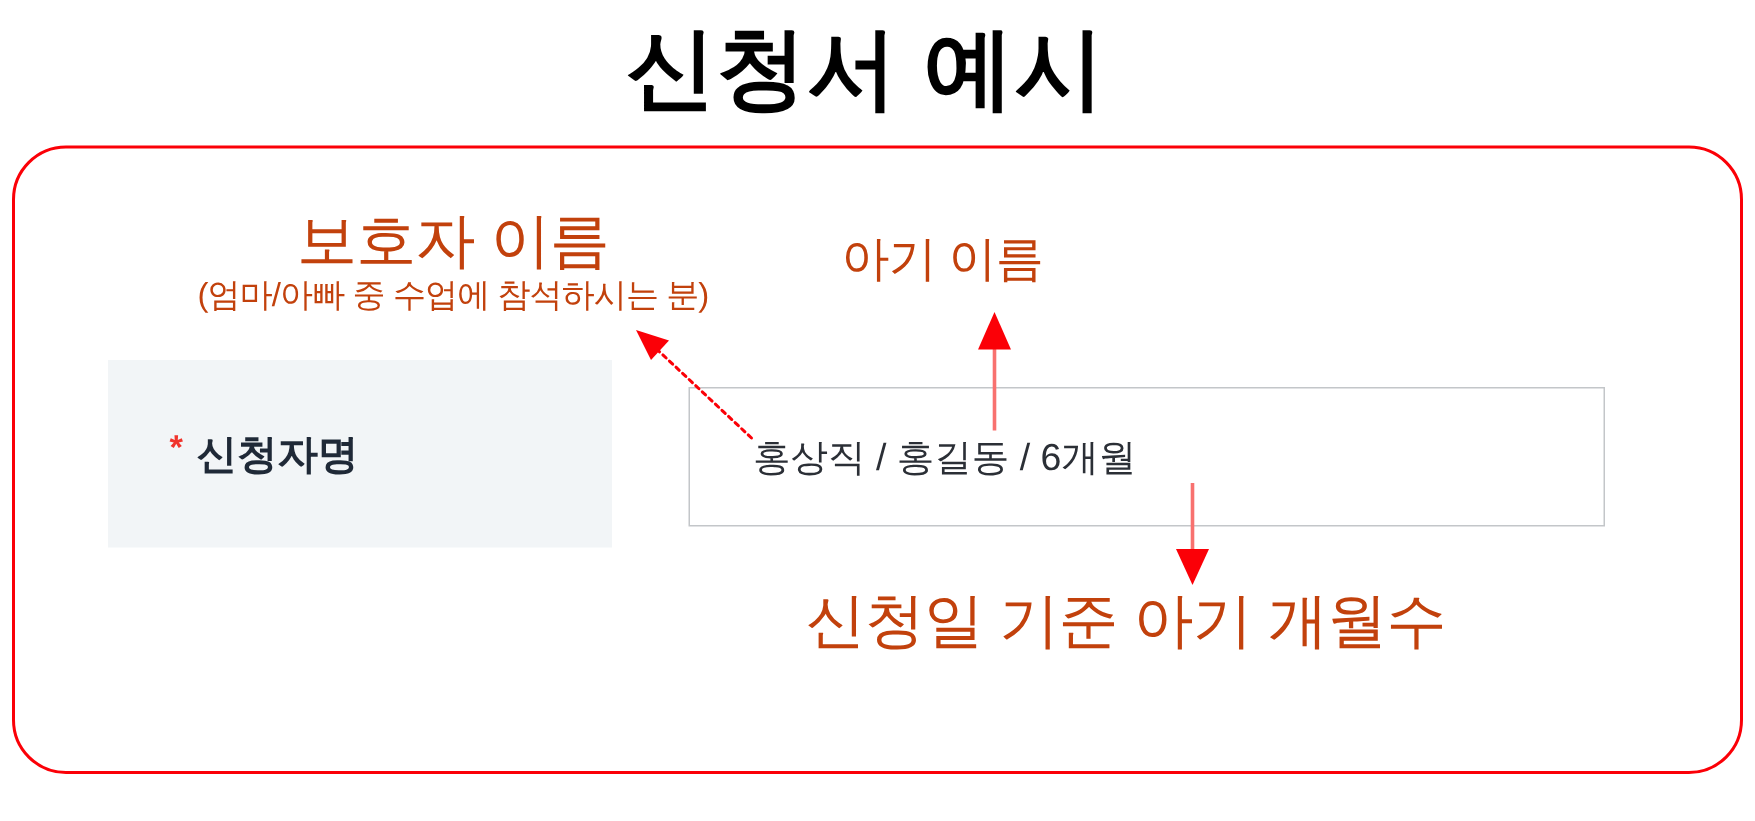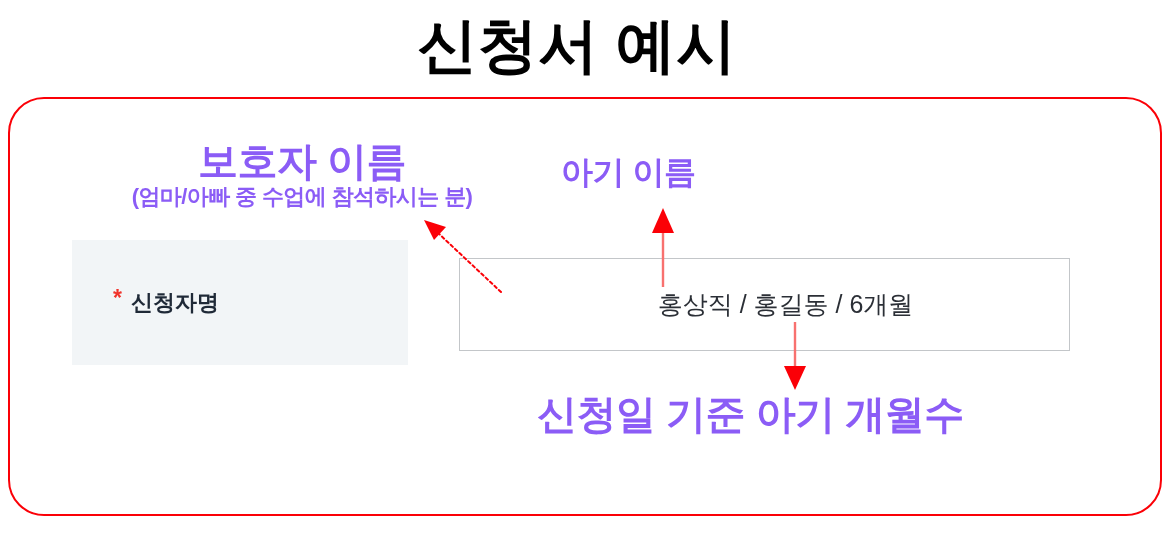--- a/index.html
+++ b/index.html
@@ -65,52 +65,51 @@
   .required-star {
     color: #f0342c;
     font-size: 23px;
     font-weight: 700;
     line-height: 1;
     margin-right: 9px;
     position: relative;
     top: -4px;
   }
   .field-label-text {
-    font-size: 22px;
+    font-size: 27px;
     font-weight: 700;
     color: #1f2937;
     white-space: nowrap;
   }
 
   .field-input-box {
     position: absolute;
     left: 459px;
     top: 258px;
     width: 611px;
     height: 93px;
     background: #ffffff;
     border: 1px solid #c3c6c9;
     box-sizing: border-box;
     display: flex;
     align-items: center;
     padding-left: 42px;
-    justify-content: center;
   }
   .field-input-text {
     font-size: 25px;
     font-weight: 400;
     color: #2b2f36;
     white-space: nowrap;
   }
 
   
   .anno {
     position: absolute;
-    color: #8b5cf6;
-    font-weight: 700;
+    color: #c2410c;
+    font-weight: 400;
     white-space: nowrap;
     line-height: 1.08;
   }
   .anno-guardian {
     left: 112px;
     top: 140px;
     width: 380px;
     text-align: center;
   }
   .anno-guardian .anno-main {

